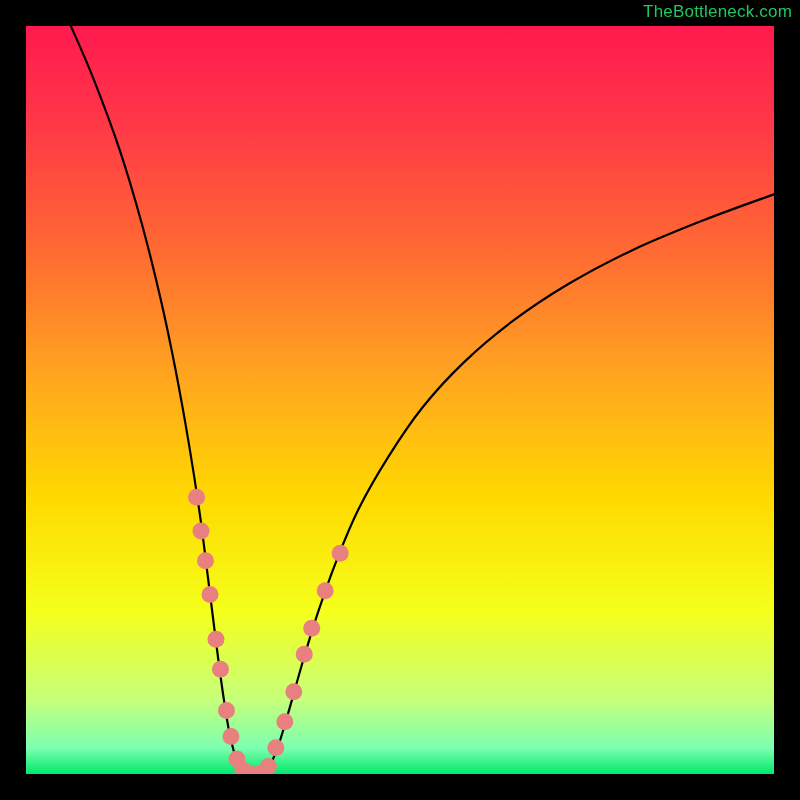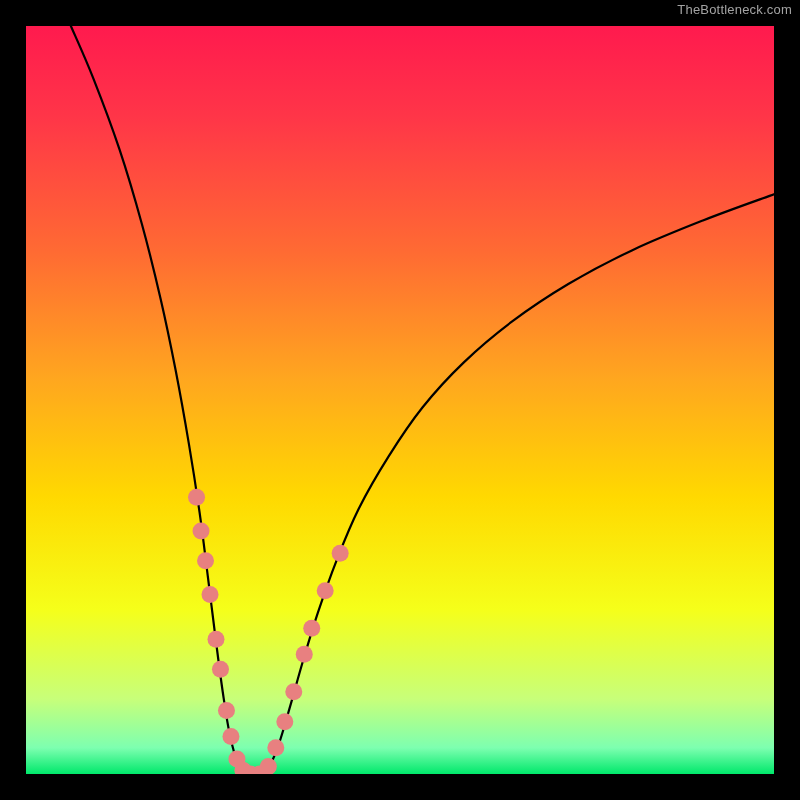--- a/index.html
+++ b/index.html
@@ -31,22 +31,22 @@
     left: 0;
     top: 0;
     width: 100%;
     height: 100%;
     pointer-events: none;
   }
   .watermark {
     position: absolute;
     top: 2px;
     right: 8px;
-    color: #a3a3a3;
-    font-size: 13px;
+    color: #22c55e;
+    font-size: 17px;
     font-weight: 500;
     letter-spacing: 0.2px;
     user-select: none;
   }
 </style>
 </head>
 <body>
 
 <div class="watermark">TheBottleneck.com</div>
 

